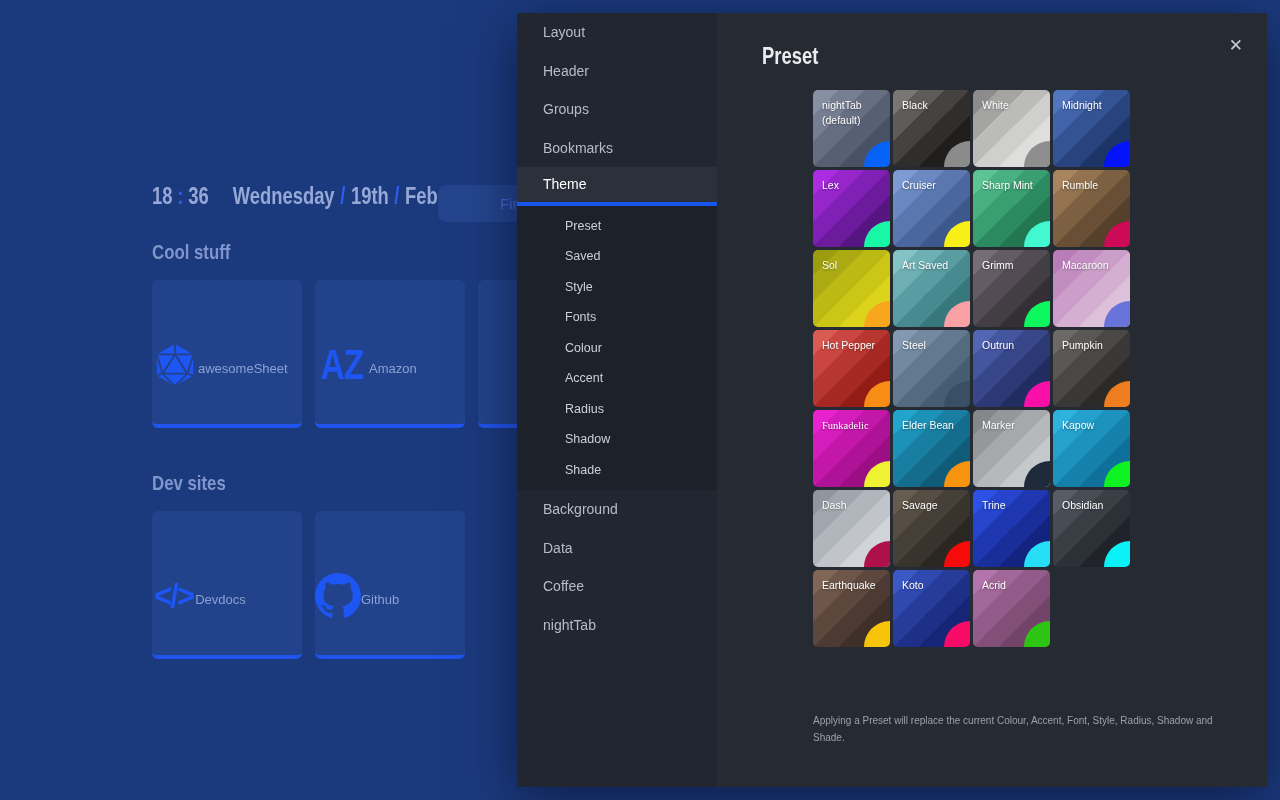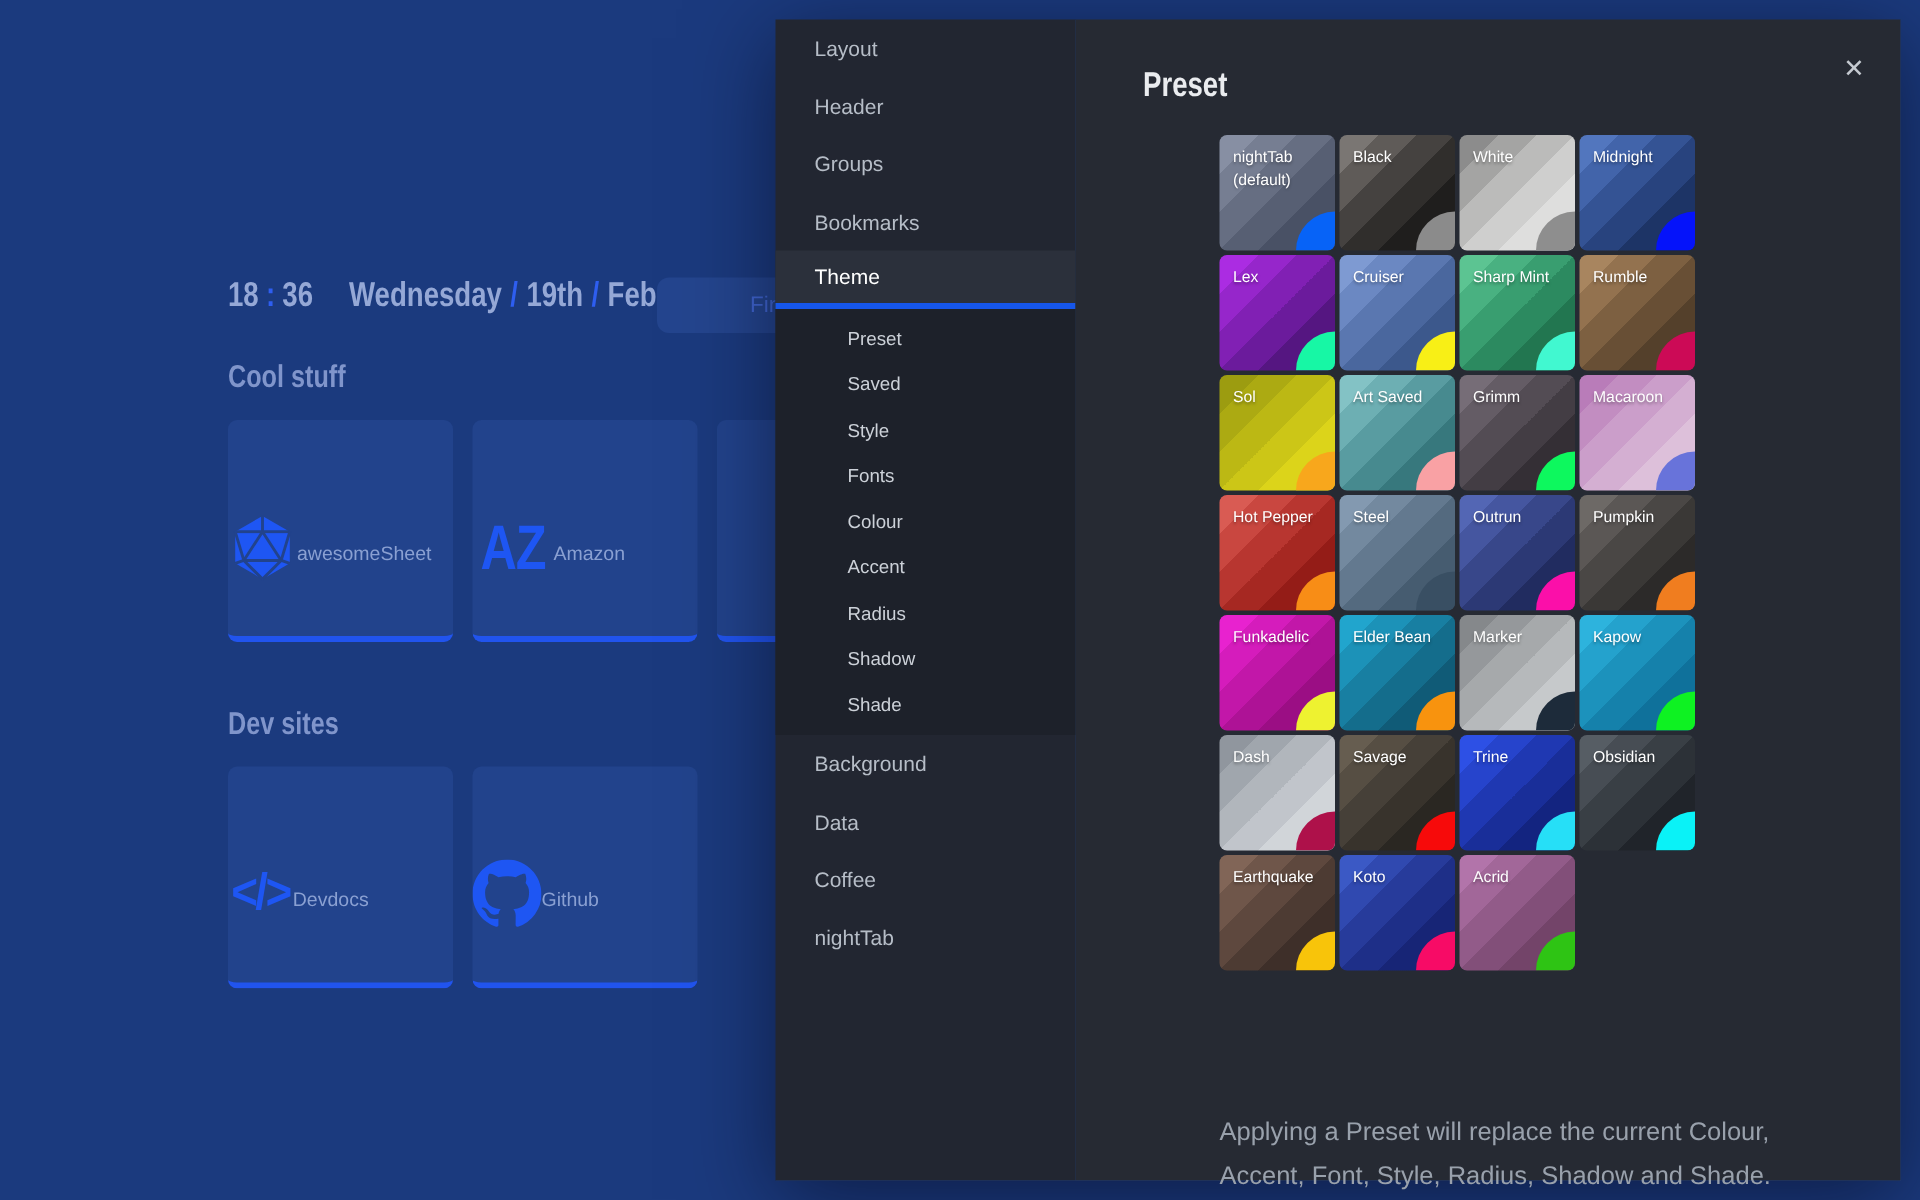--- a/index.html
+++ b/index.html
@@ -77,22 +77,22 @@
   .preset-name{
     position:absolute;left:9px;top:8px;right:5px;font-size:10.5px;
     line-height:1.45;color:#ffffff;font-weight:500;
     text-shadow:0 1px 2px rgba(0,0,0,.35);
   }
   .preset-accent{
     position:absolute;right:0;bottom:0;width:26px;height:26px;
     border-top-left-radius:100%;
   }
   .note{
-    position:absolute;left:96px;top:728px;width:424px;margin:0;
-    font-size:17px;line-height:1.68;color:#99a1ac;
+    position:absolute;left:96px;top:700px;width:424px;margin:0;
+    font-size:10px;line-height:1.68;color:#99a1ac;
   }
 </style>
 </head>
 <body>
 
 <div class="page">
 
   <div class="clock-row">
     <span class="display"><span>18</span><span class="clock-sep">:</span><span>36</span><span class="date-gap"></span><span>Wednesday</span><span class="date-sep">/</span><span>19th</span><span class="date-sep">/</span><span>February</span></span>
   </div>
@@ -274,21 +274,21 @@
           <span class="preset-accent" style="background: rgb(57, 79, 99);"></span>
         </div>
         <div class="preset-card" style="background: linear-gradient(135deg, rgb(83, 102, 180) 0%, rgb(83, 102, 180) 16.67%, rgb(69, 86, 160) 16.67%, rgb(69, 86, 160) 33.33%, rgb(56, 71, 138) 33.33%, rgb(56, 71, 138) 50%, rgb(44, 57, 117) 50%, rgb(44, 57, 117) 66.67%, rgb(33, 44, 96) 66.67%, rgb(33, 44, 96) 83.33%, rgb(23, 32, 75) 83.33%, rgb(23, 32, 75) 100%);">
           <span class="preset-name">Outrun</span>
           <span class="preset-accent" style="background: rgb(251, 15, 169);"></span>
         </div>
         <div class="preset-card" style="background: linear-gradient(135deg, rgb(109, 105, 102) 0%, rgb(109, 105, 102) 16.67%, rgb(91, 87, 85) 16.67%, rgb(91, 87, 85) 33.33%, rgb(74, 71, 69) 33.33%, rgb(74, 71, 69) 50%, rgb(58, 56, 54) 50%, rgb(58, 56, 54) 66.67%, rgb(44, 42, 41) 66.67%, rgb(44, 42, 41) 83.33%, rgb(31, 30, 29) 83.33%, rgb(31, 30, 29) 100%);">
           <span class="preset-name">Pumpkin</span>
           <span class="preset-accent" style="background: rgb(240, 125, 31);"></span>
         </div>
-        <div class="preset-card" style="background: linear-gradient(135deg, rgb(232, 34, 207) 0%, rgb(232, 34, 207) 16.67%, rgb(213, 28, 188) 16.67%, rgb(213, 28, 188) 33.33%, rgb(194, 23, 169) 33.33%, rgb(194, 23, 169) 50%, rgb(174, 18, 150) 50%, rgb(174, 18, 150) 66.67%, rgb(155, 14, 132) 66.67%, rgb(155, 14, 132) 83.33%, rgb(136, 10, 114) 83.33%, rgb(136, 10, 114) 100%);">
+        <div class="preset-card" style="background: linear-gradient(135deg, rgb(232, 34, 207) 0%, rgb(232, 34, 207) 16.67%, rgb(213, 28, 188) 16.67%, rgb(213, 28, 188) 33.33%, rgb(194, 23, 169) 33.33%, rgb(194, 23, 169) 50%, rgb(174, 18, 150) 50%, rgb(174, 18, 150) 66.67%, rgb(155, 14, 132) 66.67%, rgb(155, 14, 132) 83.33%, rgb(136, 10, 114) 83.33%, rgb(136, 10, 114) 100%); font-family: Liberation Serif, serif;">
           <span class="preset-name">Funkadelic</span>
           <span class="preset-accent" style="background: rgb(238, 242, 48);"></span>
         </div>
         <div class="preset-card" style="background: linear-gradient(135deg, rgb(33, 165, 205) 0%, rgb(33, 165, 205) 16.67%, rgb(28, 146, 184) 16.67%, rgb(28, 146, 184) 33.33%, rgb(24, 127, 162) 33.33%, rgb(24, 127, 162) 50%, rgb(20, 109, 140) 50%, rgb(20, 109, 140) 66.67%, rgb(16, 91, 119) 66.67%, rgb(16, 91, 119) 83.33%, rgb(12, 74, 98) 83.33%, rgb(12, 74, 98) 100%);">
           <span class="preset-name">Elder Bean</span>
           <span class="preset-accent" style="background: rgb(248, 147, 14);"></span>
         </div>
         <div class="preset-card" style="background: linear-gradient(135deg, rgb(133, 136, 139) 0%, rgb(133, 136, 139) 16.67%, rgb(149, 152, 155) 16.67%, rgb(149, 152, 155) 33.33%, rgb(166, 169, 171) 33.33%, rgb(166, 169, 171) 50%, rgb(182, 185, 187) 50%, rgb(182, 185, 187) 66.67%, rgb(198, 201, 203) 66.67%, rgb(198, 201, 203) 83.33%, rgb(214, 217, 218) 83.33%, rgb(214, 217, 218) 100%);">
           <span class="preset-name">Marker</span>
           <span class="preset-accent" style="background: rgb(29, 43, 58);"></span>

